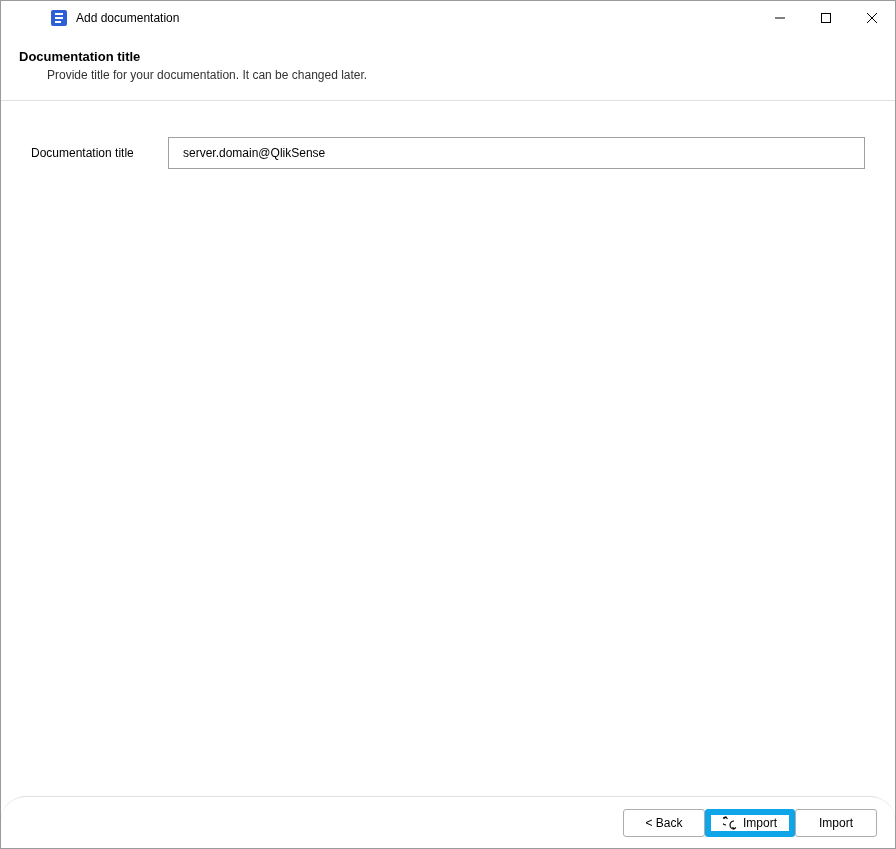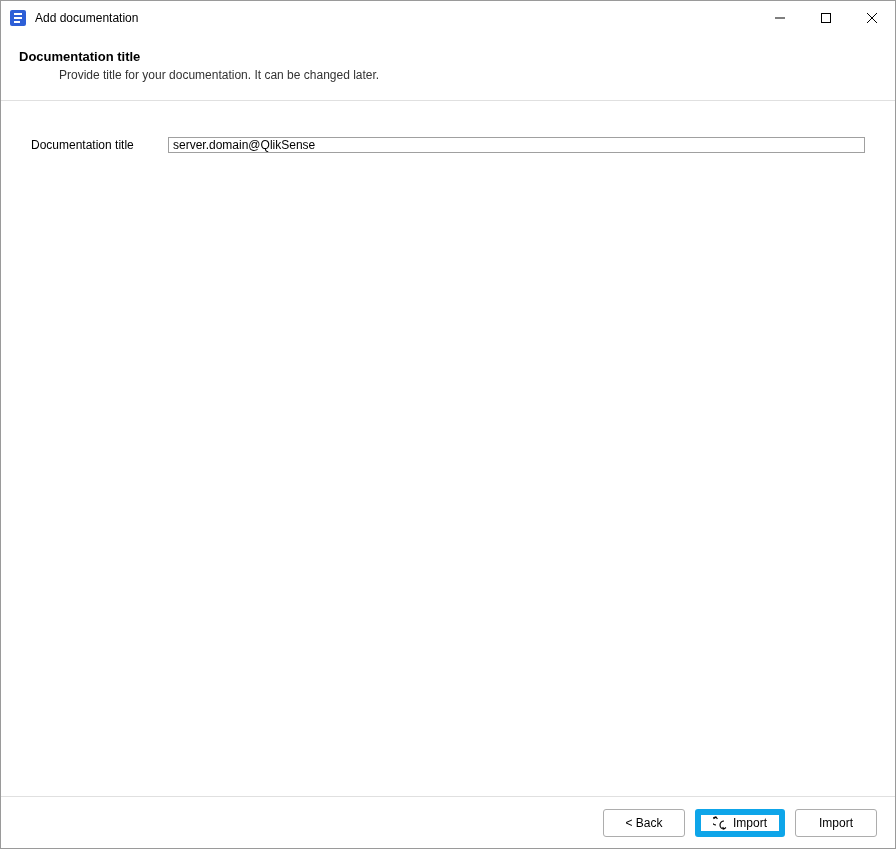--- a/index.html
+++ b/index.html
@@ -21,20 +21,21 @@
       display: flex;
       flex-direction: column;
       position: relative;
     }
     .titlebar {
       height: 34px;
       display: flex;
       align-items: center;
       padding: 0 0 0 8px;
       background: #ffffff;
+      margin-left: 41px;
     }
     .titlebar-icon {
       width: 18px;
       height: 18px;
       margin-right: 8px;
       display: flex;
       align-items: center;
       justify-content: center;
     }
     .titlebar-text {
@@ -62,56 +63,56 @@
     }
     .header-title {
       font-size: 13px;
       font-weight: bold;
       color: #000000;
       margin-bottom: 4px;
     }
     .header-subtitle {
       font-size: 12px;
       color: #333333;
-      margin-left: 40px;
+      margin-left: 28px;
     }
     .content {
       flex: 1;
       padding: 36px 30px 10px 30px;
     }
     .form-row {
       display: flex;
       align-items: center;
       gap: 12px;
     }
     .form-label {
       font-size: 12px;
       color: #000000;
       white-space: nowrap;
       width: 125px;
     }
     .form-input {
       flex: 1;
-      height: 16px;
+      height: 32px;
       border: 1px solid #a0a0a0;
-      padding: 2px 4px;
+      padding: 2px 14px;
       font-size: 12px;
       font-family: inherit;
       color: #000000;
       background: #ffffff;
     }
     .footer {
       height: 52px;
       border-top: 1px solid #e0e0e0;
       display: flex;
       align-items: center;
       justify-content: flex-end;
       padding: 0 18px;
-      gap: 10px;
-      background: #ffffff;
+      background: #ffffff;
+      border-radius: 25px;
     }
     .btn {
       height: 28px;
       min-width: 82px;
       padding: 0 12px;
       border: 1px solid #adadad;
       background: #ffffff;
       font-size: 12px;
       font-family: inherit;
       cursor: pointer;

